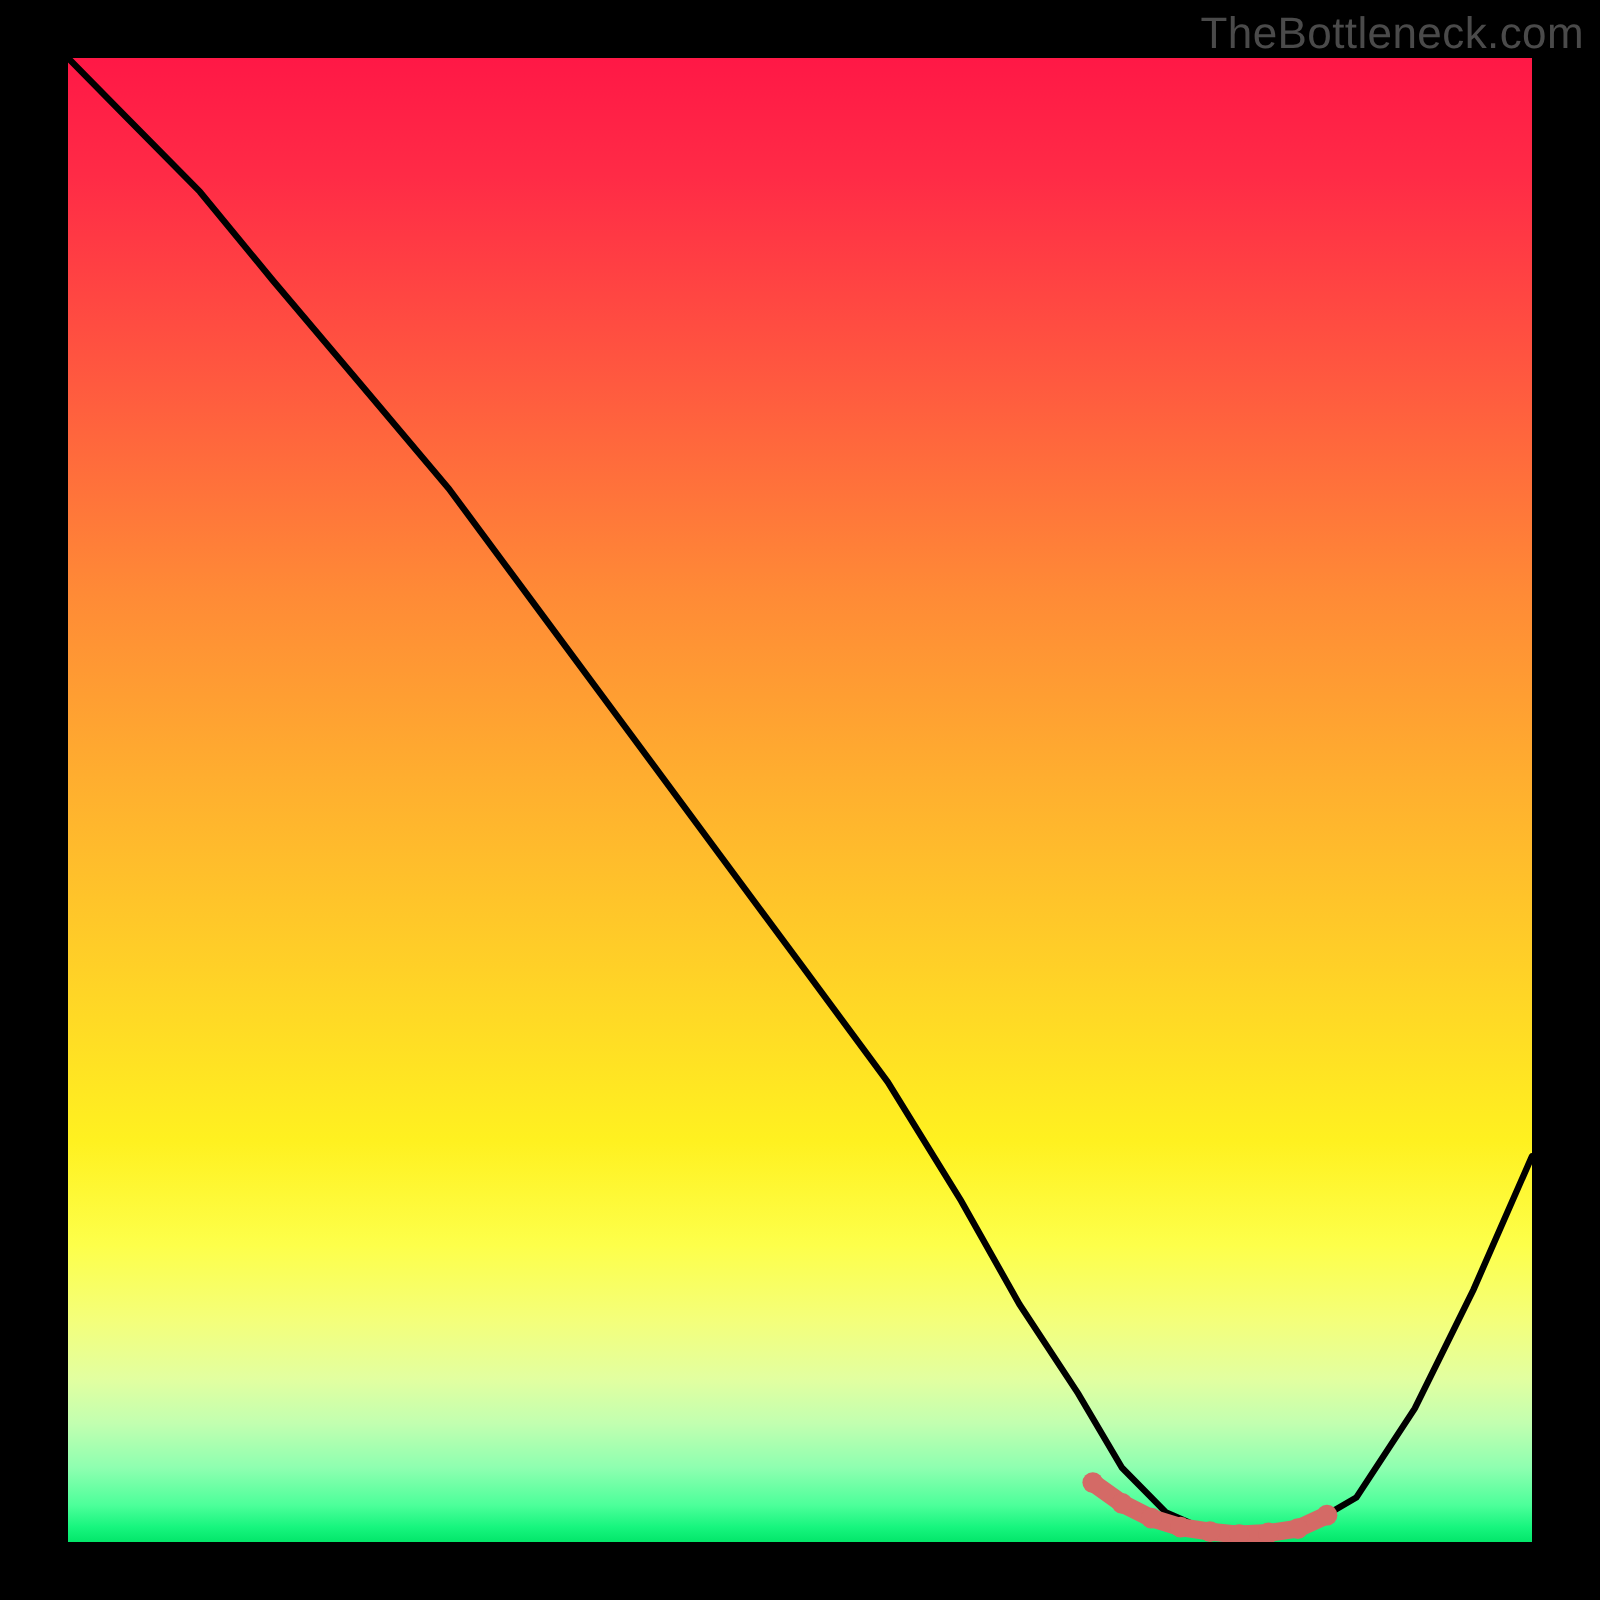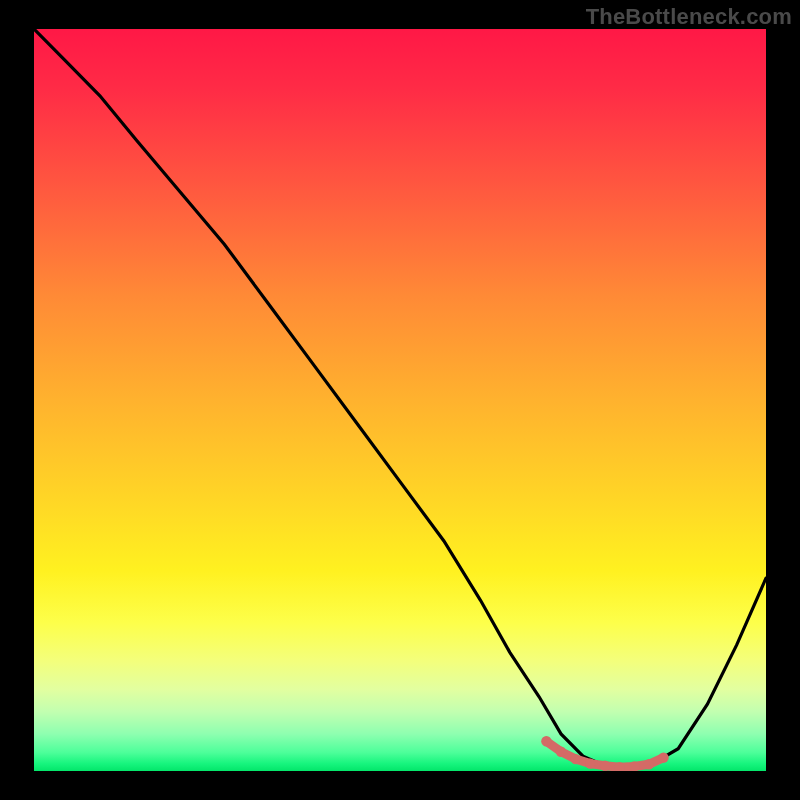--- a/index.html
+++ b/index.html
@@ -16,21 +16,21 @@
     width: 800px;
     height: 800px;
     background: #000;
   }
   .watermark {
     position: absolute;
     top: 4px;
     right: 8px;
     color: #4a4a4a;
     font-size: 22px;
-    font-weight: 700;
+    font-weight: 400;
     letter-spacing: 0.2px;
     z-index: 30;
   }
   
   .plot {
     position: absolute;
     left: 34px;
     top: 29px;
     width: 732px;
     height: 742px;

